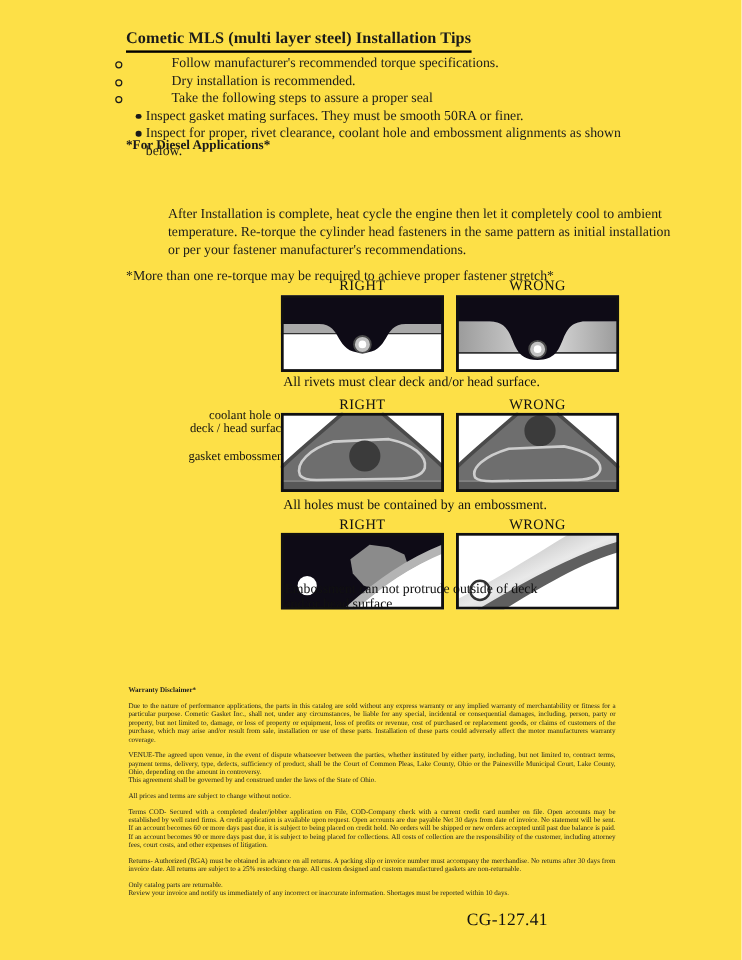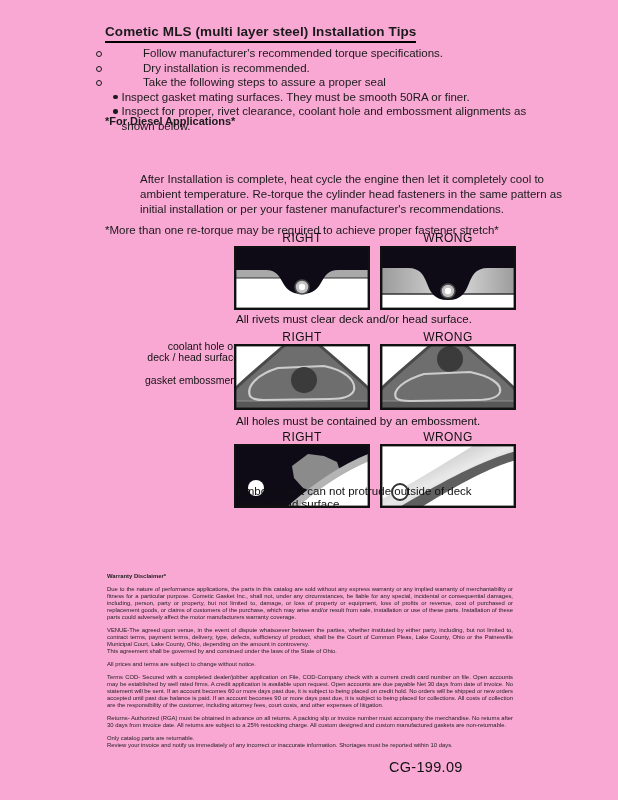--- a/index.html
+++ b/index.html
@@ -1,18 +1,18 @@
 <!DOCTYPE html>
 <html><head>
 <meta charset="utf-8">
 <style>
   html,body{margin:0;padding:0;background:#ffffff;}
   .page{
-    position:relative;width:618px;height:800px;background:#f9a8d4;overflow:hidden;
-    font-family:Liberation Sans, sans-serif;color:#1a1a1a;
+    position:relative;width:618px;height:800px;background:#fde047;overflow:hidden;
+    font-family:Liberation Serif, serif;color:#1a1a1a;
   }
   .abs{position:absolute;}
   
   .title{
     left:105px;top:24px;font-size:13.5px;font-weight:bold;
     border-bottom:2px solid #000;padding-bottom:2px;letter-spacing:.1px;
   }
   
   .tips{left:96px;top:46px;width:440px;font-size:11.5px;line-height:14.5px;}
   .b-row{display:flex;align-items:flex-start;gap:36px;}
@@ -180,15 +180,15 @@
     <p>Due to the nature of performance applications, the parts in this catalog are sold without any express warranty or any implied warranty of merchantability or fitness for a particular purpose.  Cometic Gasket Inc., shall not, under any circumstances, be liable for any special, incidental or consequential damages, including, person, party or property, but not limited to, damage, or loss of property or equipment, loss of profits or revenue, cost of purchased or replacement goods, or claims of customers of the purchase, which may arise and/or result from sale, installation or use of these parts.  Installation of these parts could adversely affect the motor manufacturers warranty coverage.</p>
     <p class="nb">VENUE-The agreed upon venue, in the event of dispute whatsoever between the parties, whether instituted by either party, including, but not limited to, contract terms, payment terms, delivery, type, defects, sufficiency of product, shall be the Court of Common Pleas, Lake County, Ohio or the Painesville Municipal Court, Lake County, Ohio, depending on the amount in controversy.</p>
     <p>This agreement shall be governed by and construed under the laws of the State of Ohio.</p>
     <p>All prices and terms are subject to change without notice.</p>
     <p>Terms COD- Secured with a completed dealer/jobber application on File, COD-Company check with a current credit card number on file.  Open accounts may be established by well rated firms.  A credit application is available upon request.  Open accounts are due payable Net 30 days from date of invoice.  No statement will be sent.  If an account becomes 60 or more days past due, it is subject to being placed on credit hold.  No orders will be shipped or new orders accepted until past due balance is paid.  If an account becomes 90 or more days past due, it is subject to being placed for collections.  All costs of collection are the responsibility of the customer, including attorney fees, court costs, and other expenses of litigation.</p>
     <p>Returns- Authorized (RGA) must be obtained in advance on all returns.  A packing slip or invoice number must accompany the merchandise.  No returns after 30 days from invoice date.  All returns are subject to a 25% restocking charge.  All custom designed and custom manufactured gaskets are non-returnable.</p>
     <p class="nb">Only catalog parts are returnable.</p>
     <p>Review your invoice and notify us immediately of any incorrect or inaccurate information.  Shortages must be reported within 10 days.</p>
   </div>
 
-  <div class="abs code">CG-199.09</div>
+  <div class="abs code">CG-127.41</div>
 
 </div>
 
 </body></html>

